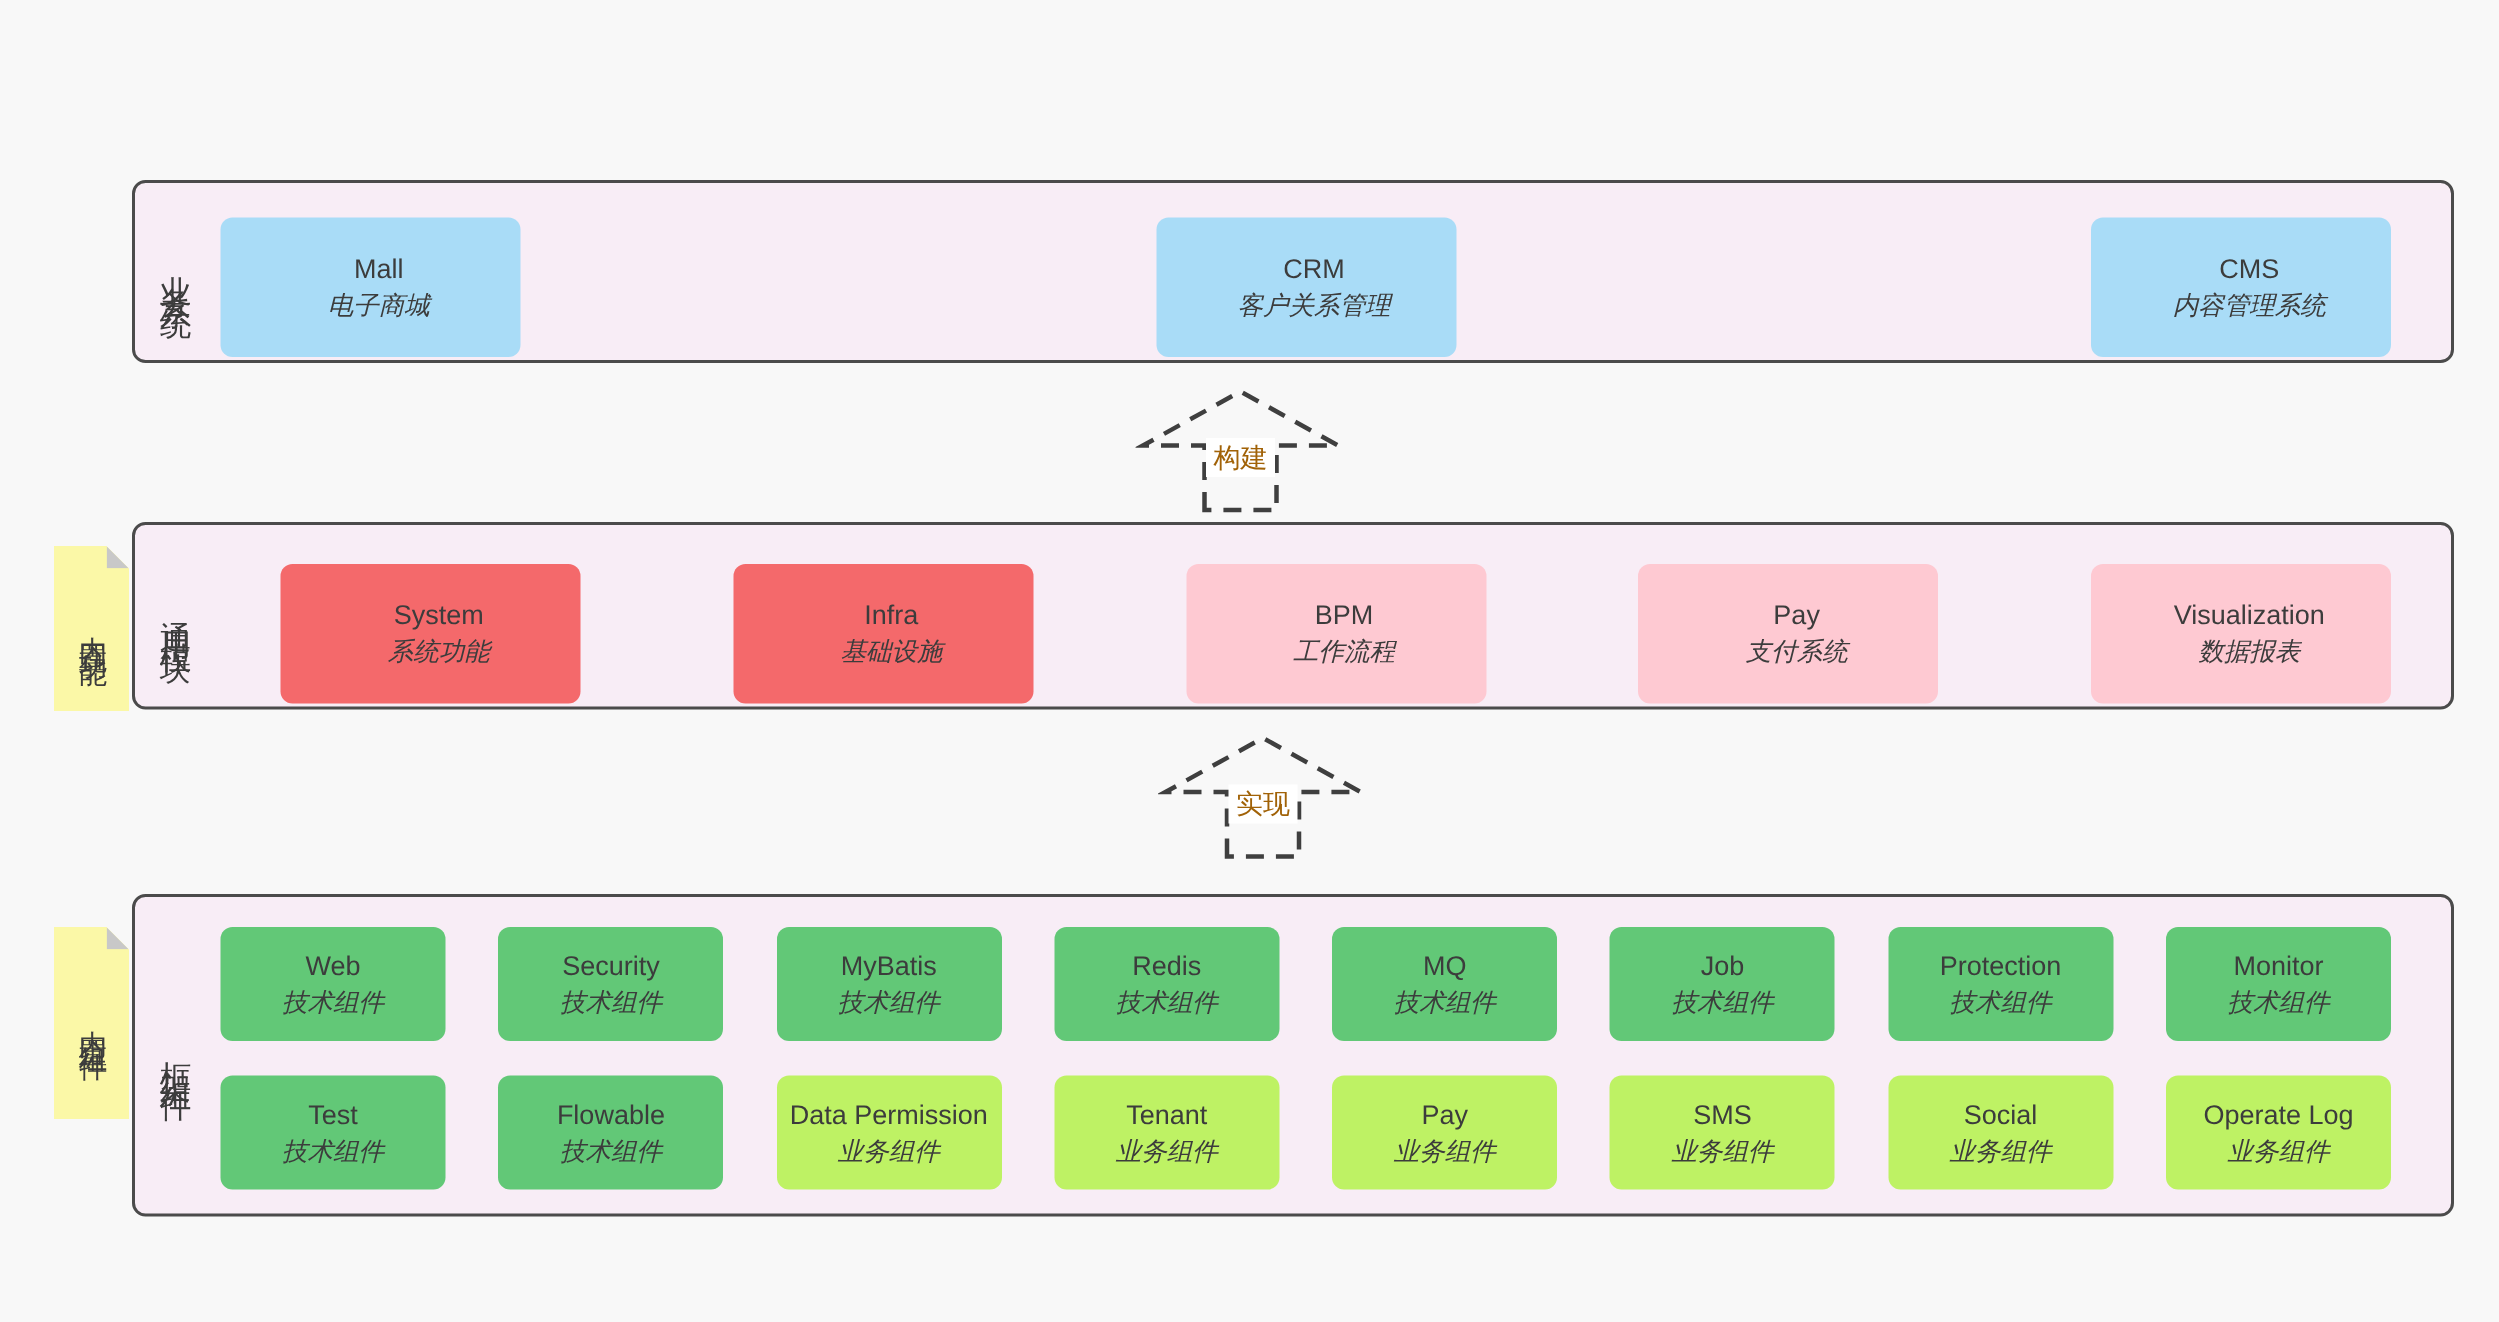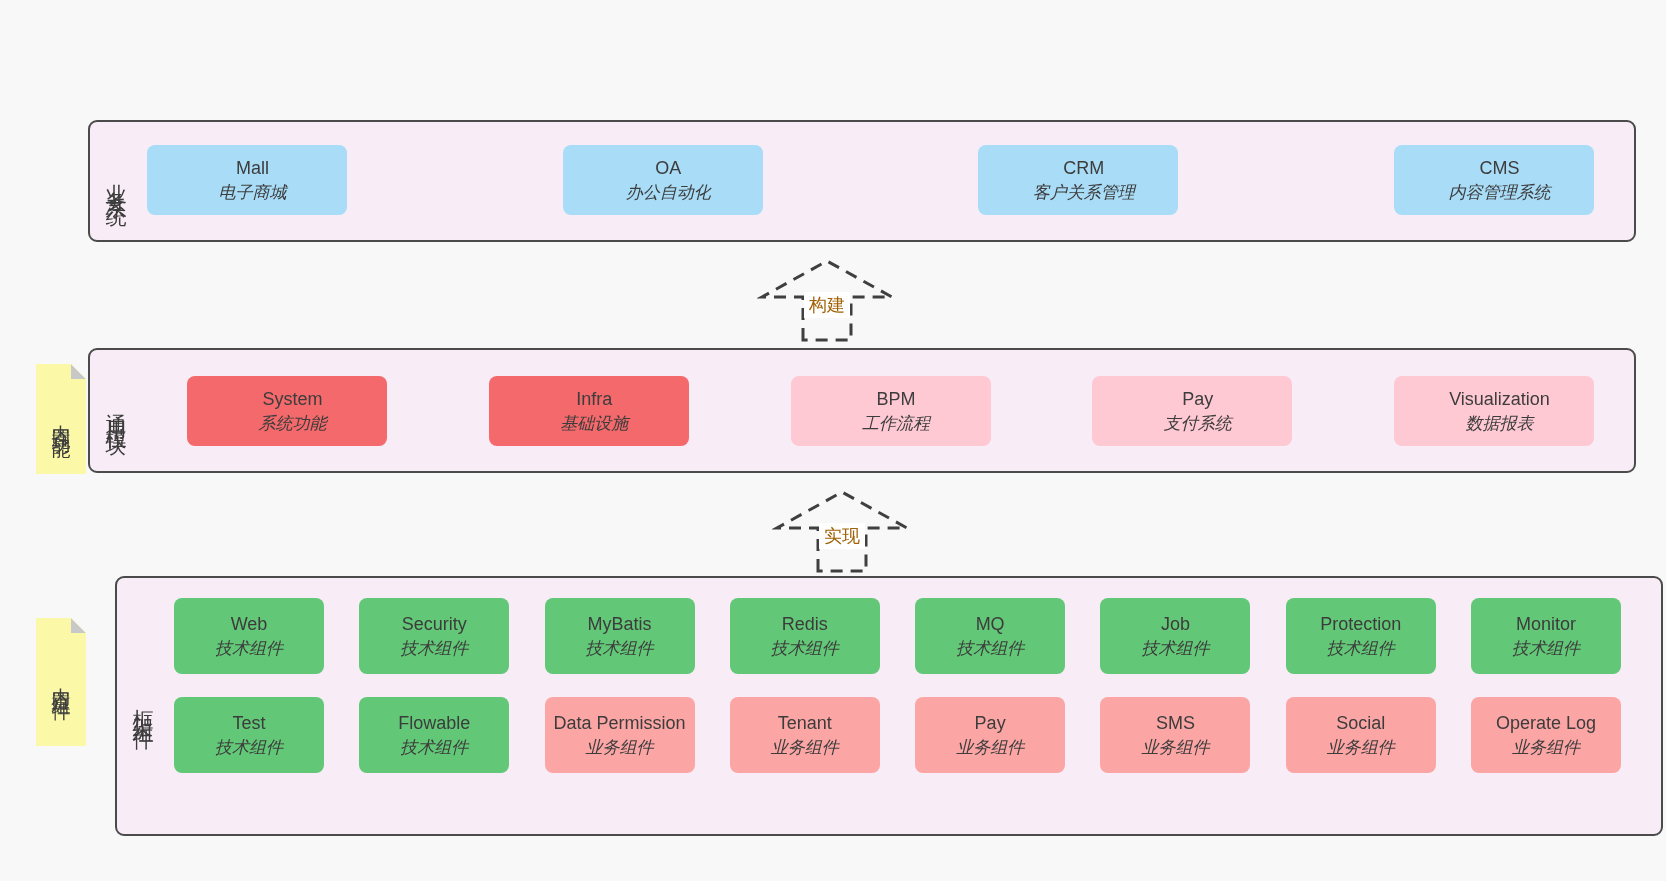--- a/index.html
+++ b/index.html
@@ -9,46 +9,46 @@
     font-family:"Liberation Sans","DejaVu Sans",sans-serif;
     color:#3c3c3c;
   }
   .layer{
     position:absolute;left:88px;width:1548px;
     background:#f8edf6;border:2px solid #4b4b4b;border-radius:9px;
     box-sizing:border-box;
   }
   .layer-1{top:120px;height:122px;}
   .layer-2{top:348px;height:125px;}
-  .layer-3{top:576px;height:260px;margin-left:27px;}
+  .layer-3{top:596px;height:215px;}
   .side-label{
     position:absolute;left:12px;top:50%;transform:translateY(-50%);
     writing-mode:vertical-rl;text-orientation:upright;
     font-size:21px;letter-spacing:7px;color:#3c3c3c;white-space:nowrap;
   }
   .row{
     position:absolute;left:57px;right:40px;
     display:flex;justify-content:space-between;
   }
   .row-l1{top:23px;}
   .row-l2{top:26px;margin-left:40px;}
   .row-l3a{top:20px;}
   .row-l3b{top:119px;}
   .box{
     border-radius:8px;
     display:flex;flex-direction:column;align-items:center;justify-content:center;
     text-align:center;box-sizing:border-box;padding:2px 6px;
   }
-  .row-l1 .box,.row-l2 .box{width:200px;height:70px;padding-left:17px;}
+  .row-l1 .box,.row-l2 .box{width:200px;height:93px;padding-left:17px;}
   .row-l3a .box,.row-l3b .box{width:150px;height:76px;}
   .blue{background:#a9dcf7;}
   .red{background:#f4696b;}
   .pink{background:#fec9d2;}
   .green-dark{background:#62c877;}
-  .green-light{background:#fca5a5;justify-content:center;}
+  .green-light{background:#bef264;justify-content:center;}
   .box-title{font-size:18px;line-height:1.4;}
   .box-subtitle{font-size:17px;line-height:1.4;font-style:italic;}
   .sticky{
     position:absolute;width:50px;background:#fbf8a7;
     clip-path:polygon(0 0,calc(100% - 15px) 0,100% 15px,100% 100%,0 100%);
     display:flex;align-items:center;justify-content:center;
   }
   .sticky-1{left:36px;top:364px;height:110px;}
   .sticky-2{left:36px;top:618px;height:128px;}
   .sticky-fold{
@@ -73,24 +73,20 @@
 <body>
 
 <div class="layer layer-1">
   <div class="side-label">业务系统</div>
   <div class="row row-l1">
     <div class="box blue">
       <div class="box-title">Mall</div>
       <div class="box-subtitle">电子商城</div>
     </div>
     <div class="box blue">
-      <div class="box-title">OA</div>
-      <div class="box-subtitle">办公自动化</div>
-    </div>
-    <div class="box blue">
       <div class="box-title">CRM</div>
       <div class="box-subtitle">客户关系管理</div>
     </div>
     <div class="box blue">
       <div class="box-title">CMS</div>
       <div class="box-subtitle">内容管理系统</div>
     </div>
   </div>
 </div>
 

